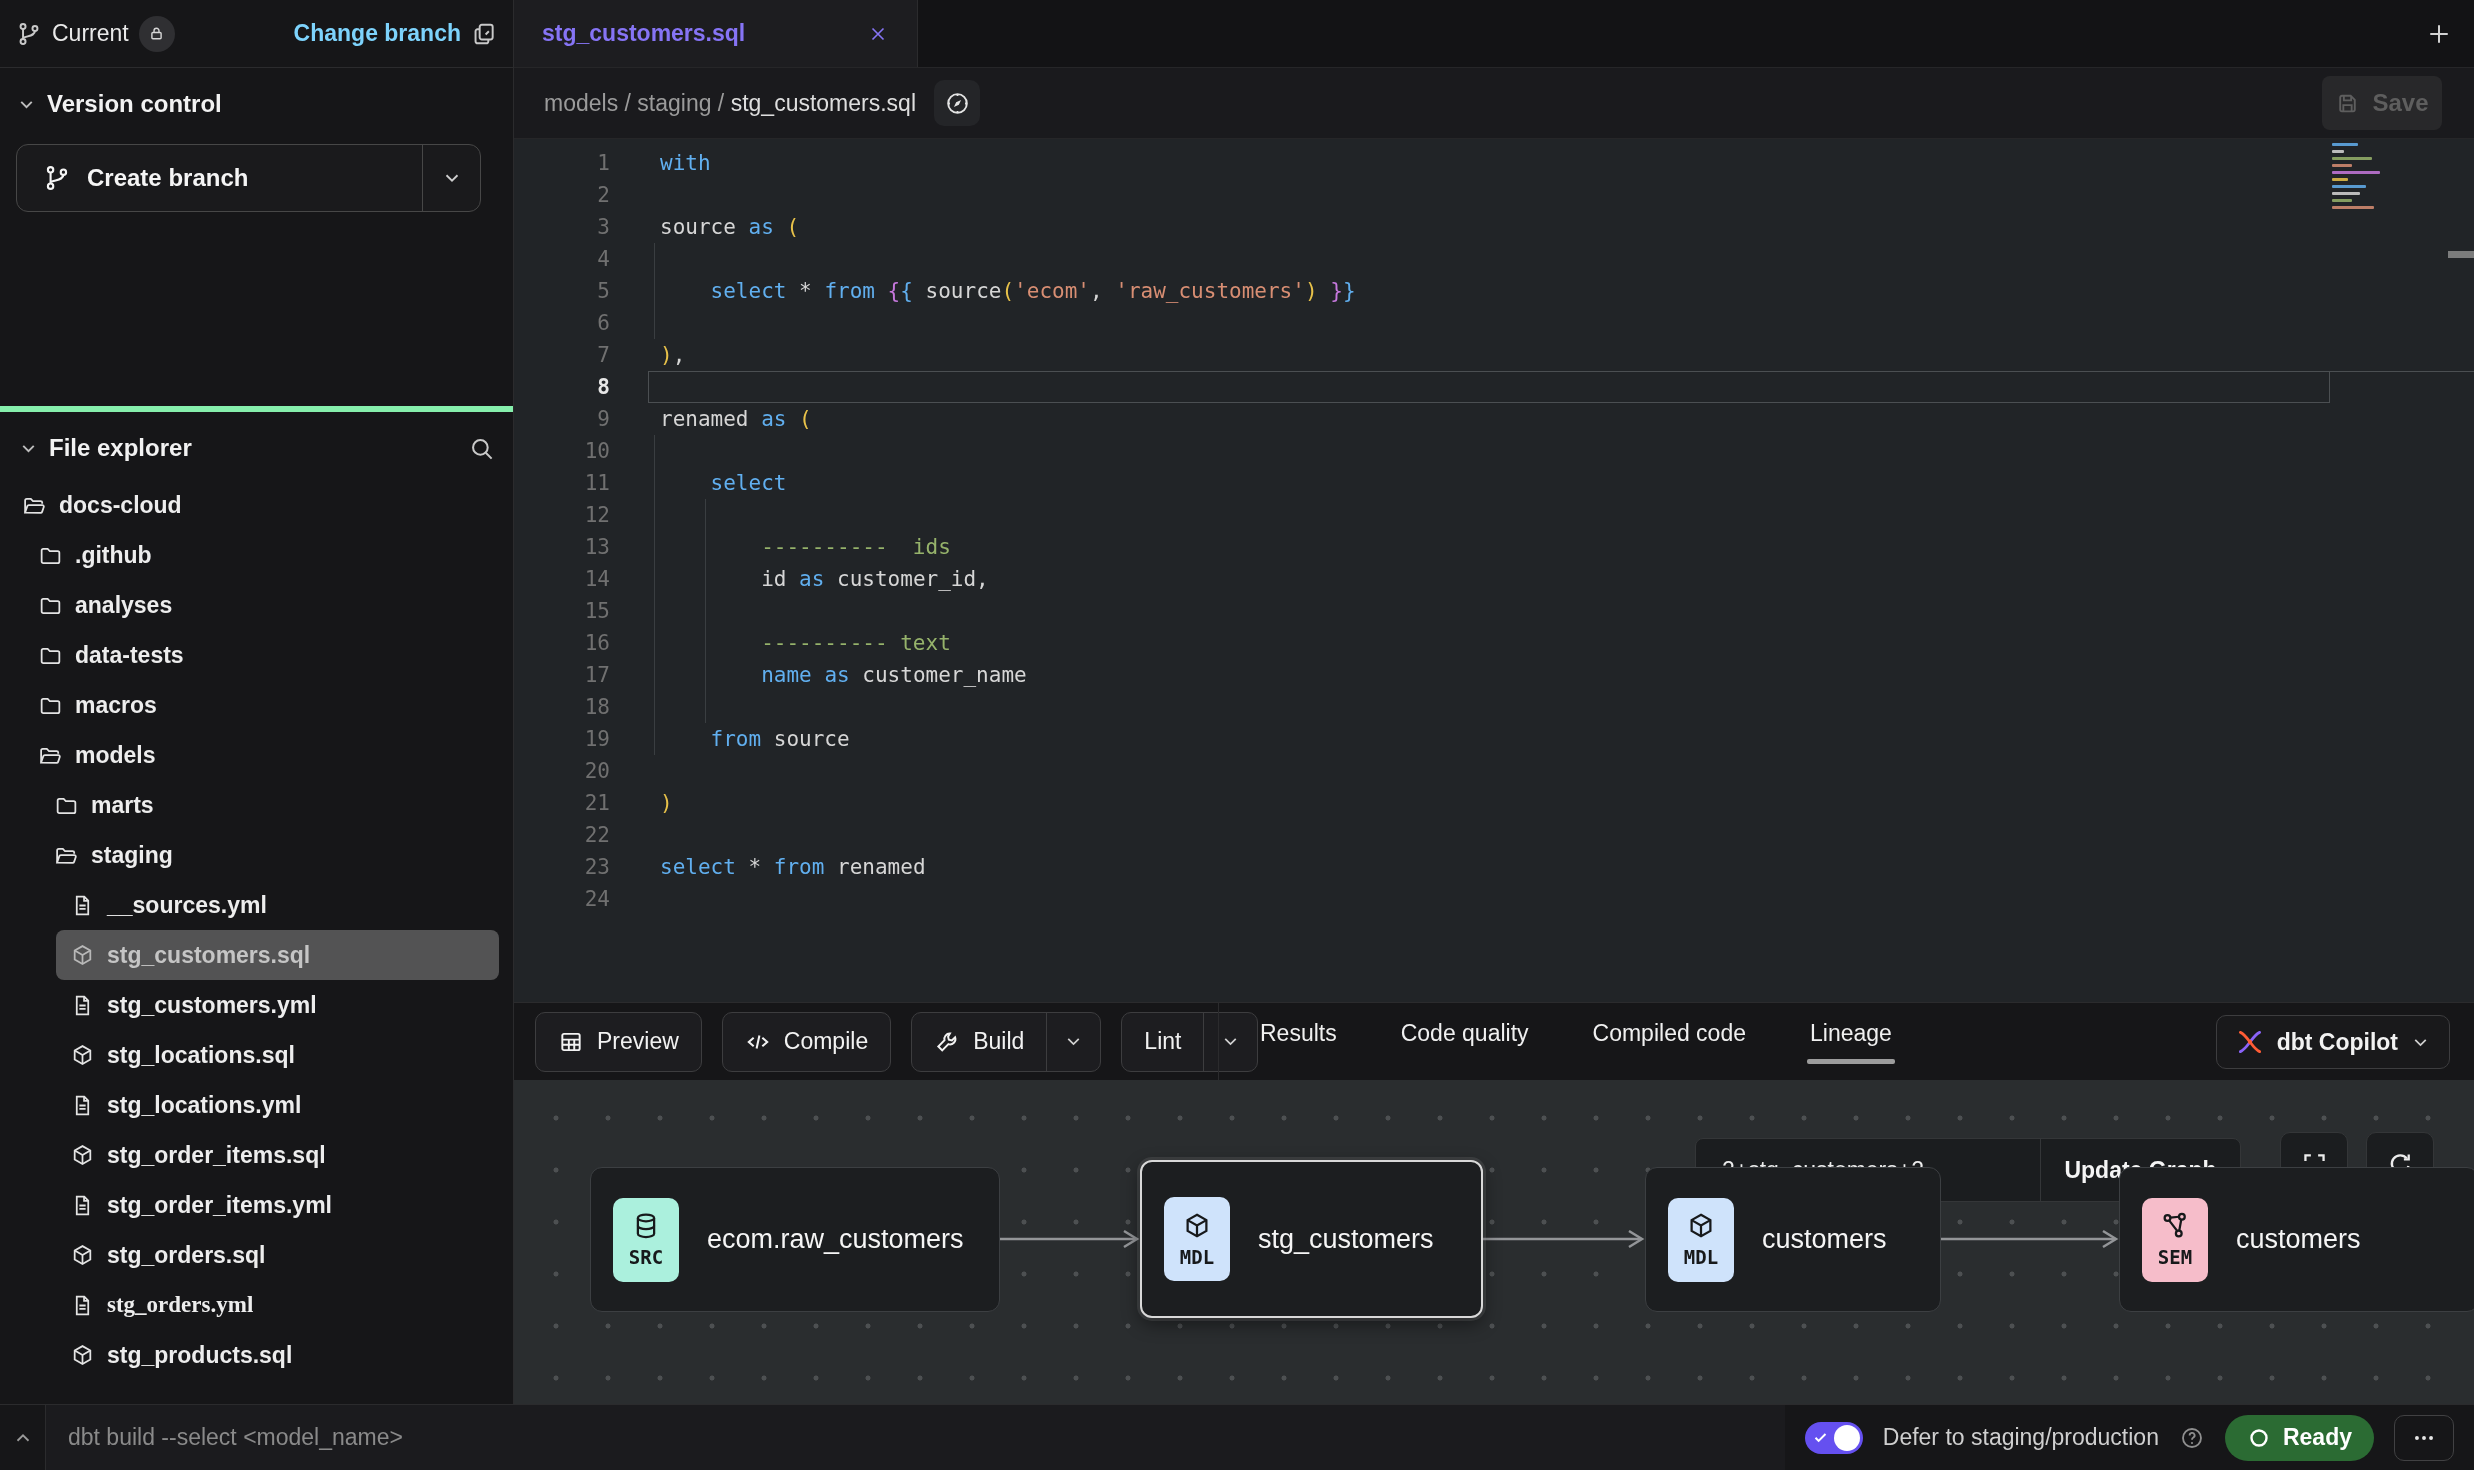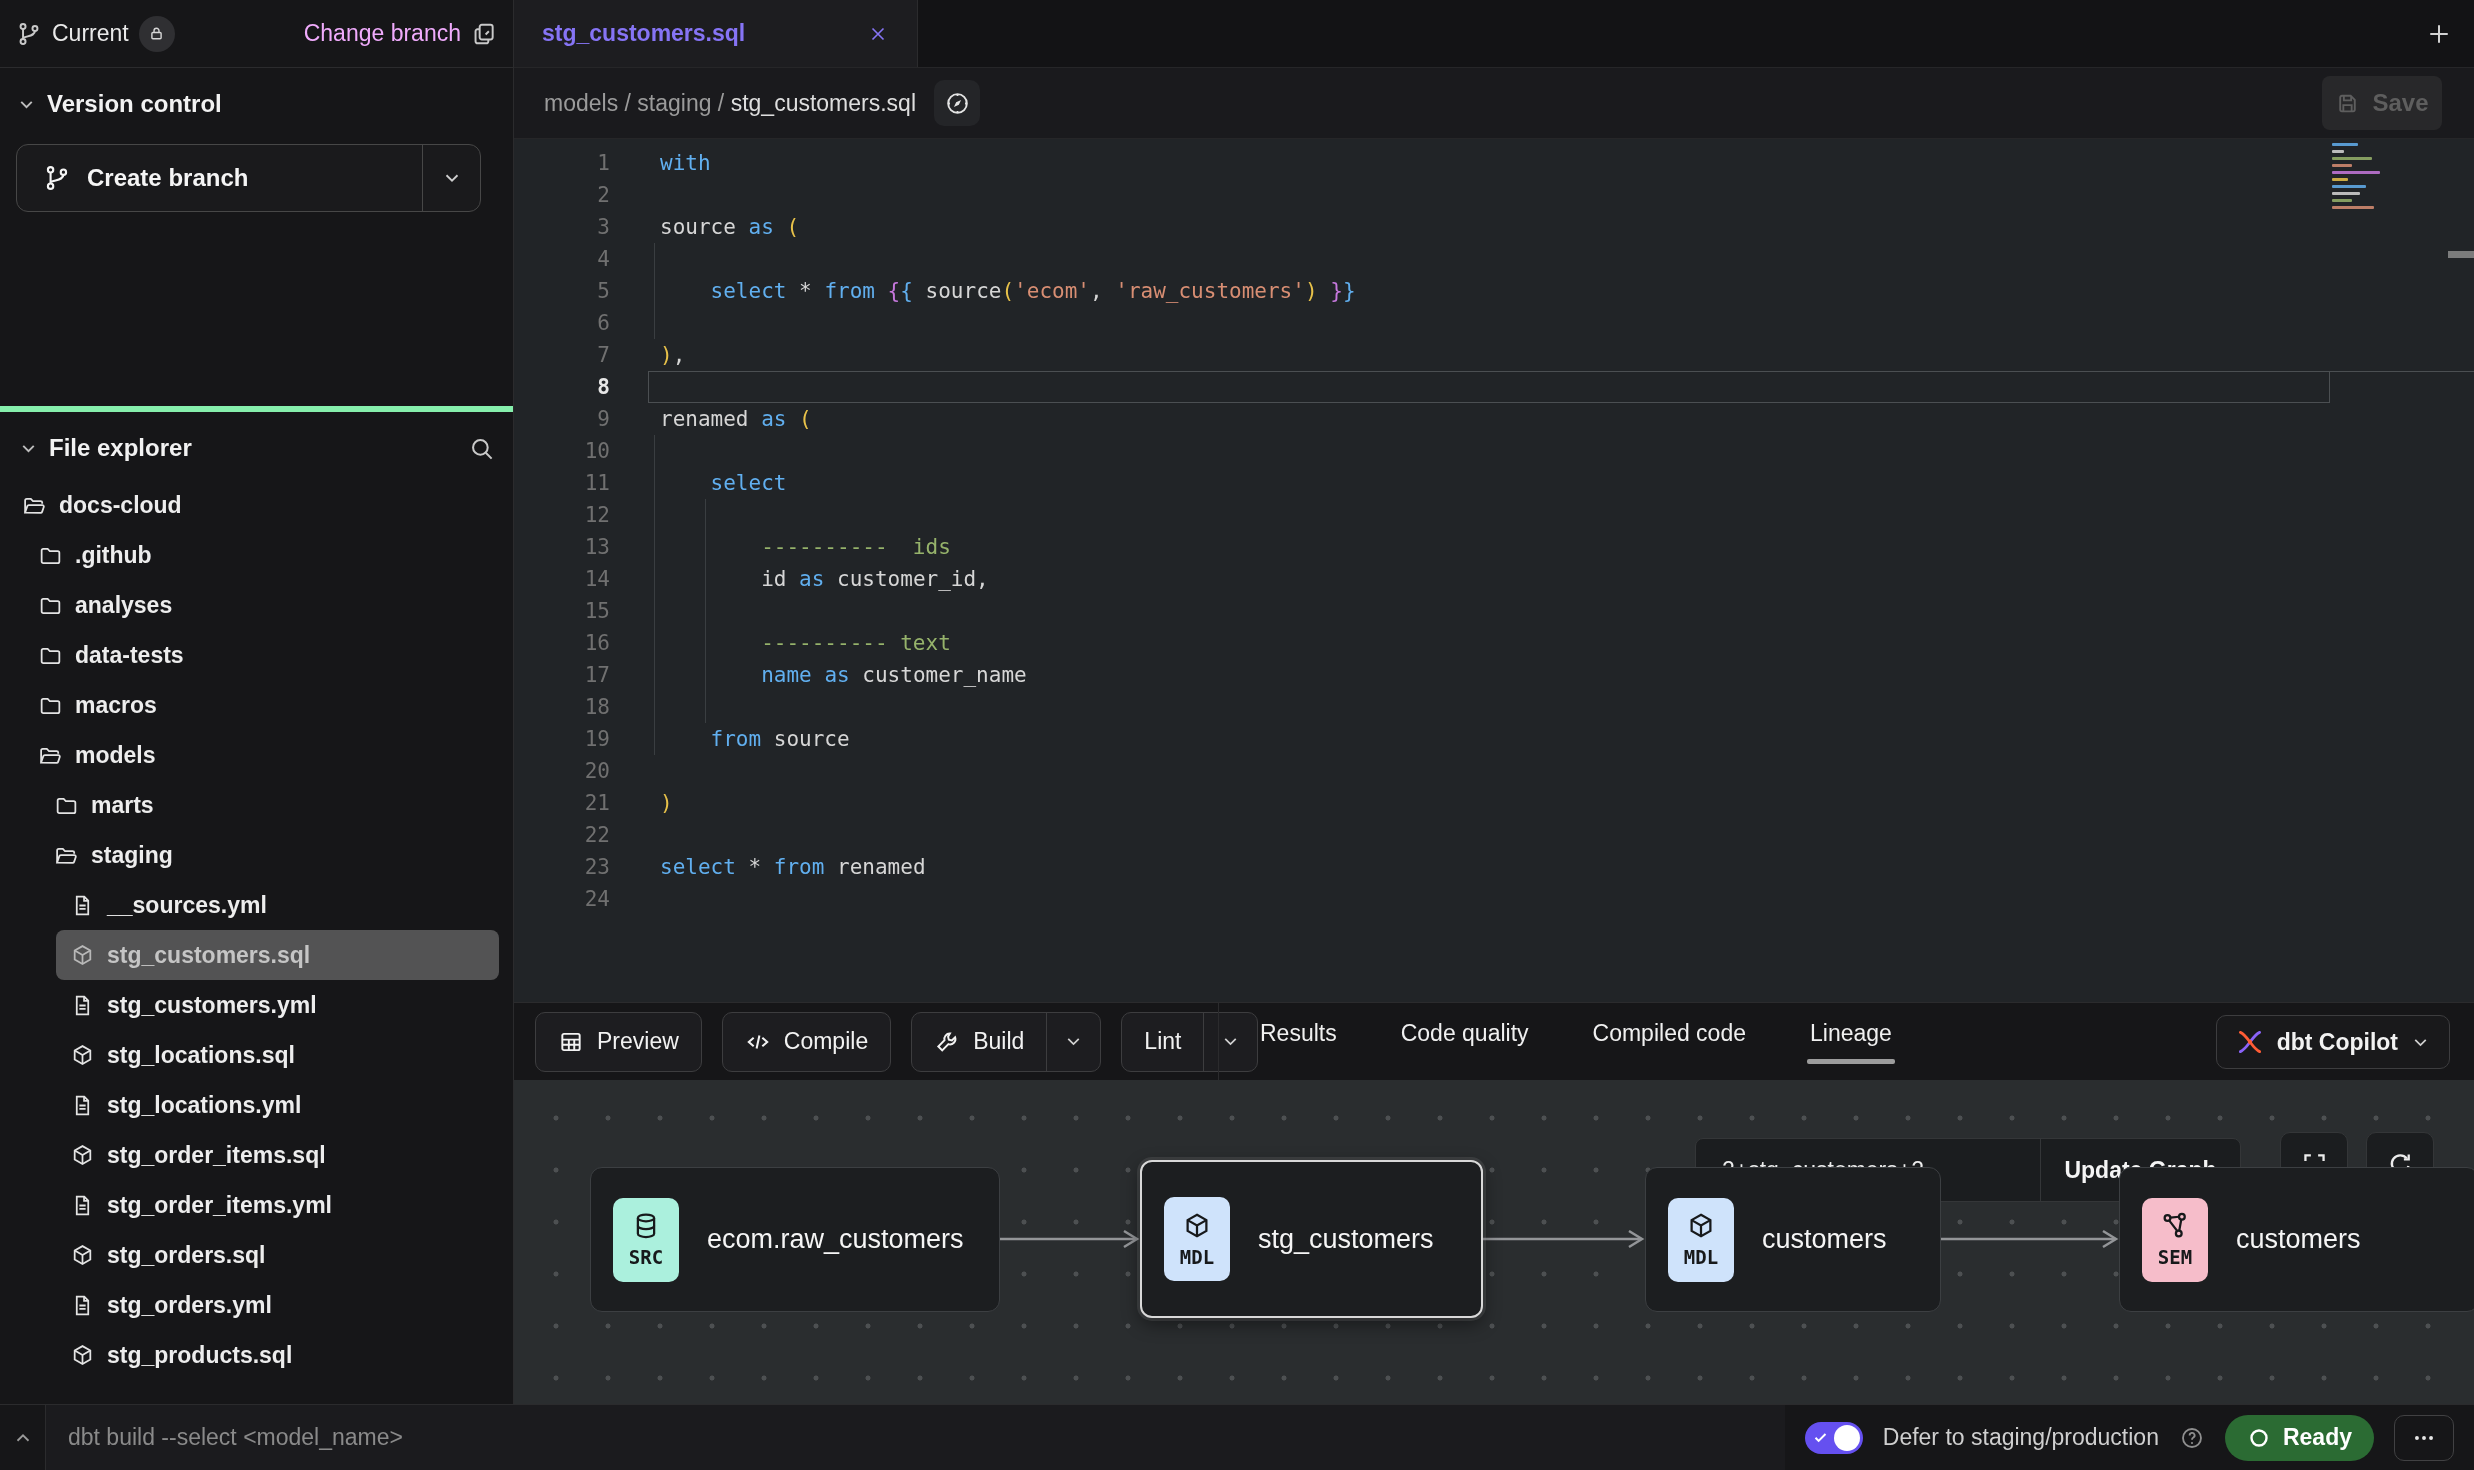--- a/index.html
+++ b/index.html
@@ -7,21 +7,21 @@
   .app { position:relative; width:2474px; height:1470px; background:#141416; overflow:hidden;
          font-family:"Liberation Sans", sans-serif; color:#e8e8e8; }
   svg { display:block; }
 
   
   .sidebar { position:absolute; left:0; top:0; width:514px; height:1404px; background:#161618; border-right:1px solid #2b2b2d; }
   .sb-top { height:68px; display:flex; align-items:center; padding:0 16px; gap:10px; border-bottom:1px solid #2b2b2d; }
   .sb-top .grow { flex:1; }
   .cur-label { font-size:23px; font-weight:500; color:#e9e9e9; }
   .lock-circle { width:36px; height:36px; border-radius:50%; background:#2f2f32; display:flex; align-items:center; justify-content:center; color:#d6d6d6; }
-  .change-branch { font-size:23px; font-weight:400; color:#f0abfc; cursor:pointer; }
+  .change-branch { font-size:23px; font-weight:700; color:#7dd3fc; cursor:pointer; }
   .icon-btn { color:#c9c9c9; display:flex; align-items:center; justify-content:center; }
 
   .vc-section { height:344px; border-bottom:6px solid #86efac; padding:22px 32px 0 16px; }
   .sec-head { display:flex; align-items:center; gap:10px; }
   .sec-title { font-size:24px; font-weight:700; color:#f2f2f2; }
   .chev { color:#bdbdbd; }
   .create-branch { margin-top:26px; height:68px; border:1px solid #474747; border-radius:12px; background:#1a1a1c; display:flex; overflow:hidden; }
   .cb-main { flex:1; display:flex; align-items:center; gap:16px; padding-left:26px; font-size:24px; font-weight:700; color:#f5f5f5; }
   .cb-chev { width:58px; border-left:1px solid #474747; display:flex; align-items:center; justify-content:center; color:#cfcfcf; }
 
@@ -323,21 +323,21 @@
         </div>
         <div class="tree-row" style="padding-left: 70px;">
           <span class="ticon">
             <svg width="25" height="25" viewBox="0 0 24 24" fill="none" stroke="currentColor" stroke-width="1.7">
               <path d="M12 3l7.5 4.3v8.6L12 20.2l-7.5-4.3V7.3z"></path>
               <path d="M4.5 7.3L12 11.6l7.5-4.3M12 11.6v8.6"></path>
             </svg>
           </span>
           <span class="tree-label">stg_orders.sql</span>
         </div>
-        <div class="tree-row" style="padding-left: 70px;">
+        <div class="tree-row" style="padding-left: 70px; font-family: Liberation Serif, serif;">
           <span class="ticon">
             <svg width="25" height="25" viewBox="0 0 24 24" fill="none" stroke="currentColor" stroke-width="1.7">
               <path d="M6.5 3.5h7.2l3.8 3.8v13.2H6.5z"></path>
               <path d="M13.5 3.7V7.6h3.9"></path>
               <path d="M9 12h6M9 15.2h6"></path>
             </svg>
           </span>
           <span class="tree-label">stg_orders.yml</span>
         </div>
         <div class="tree-row" style="padding-left: 70px;">

